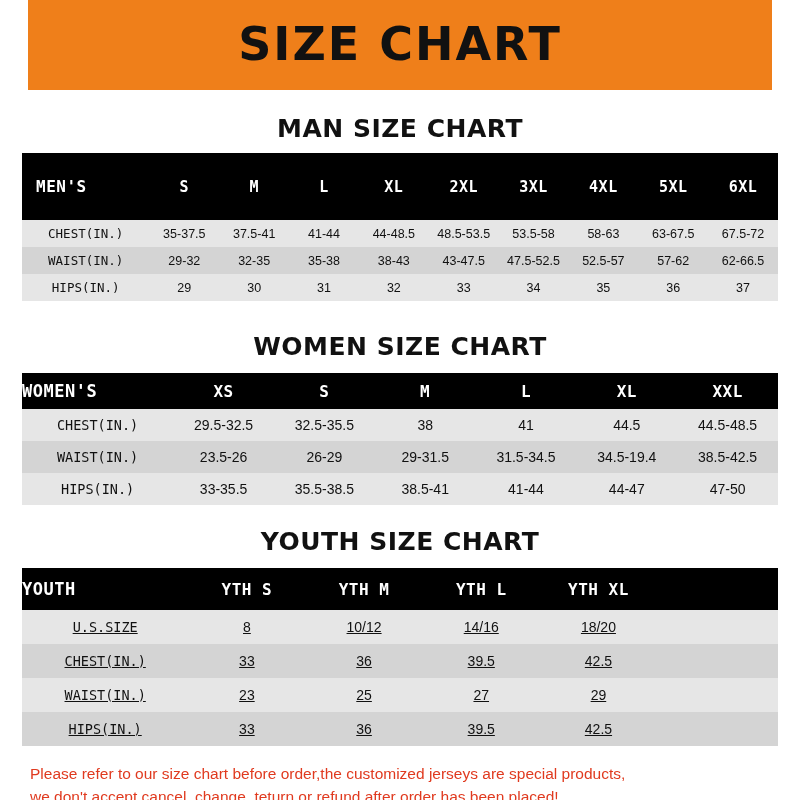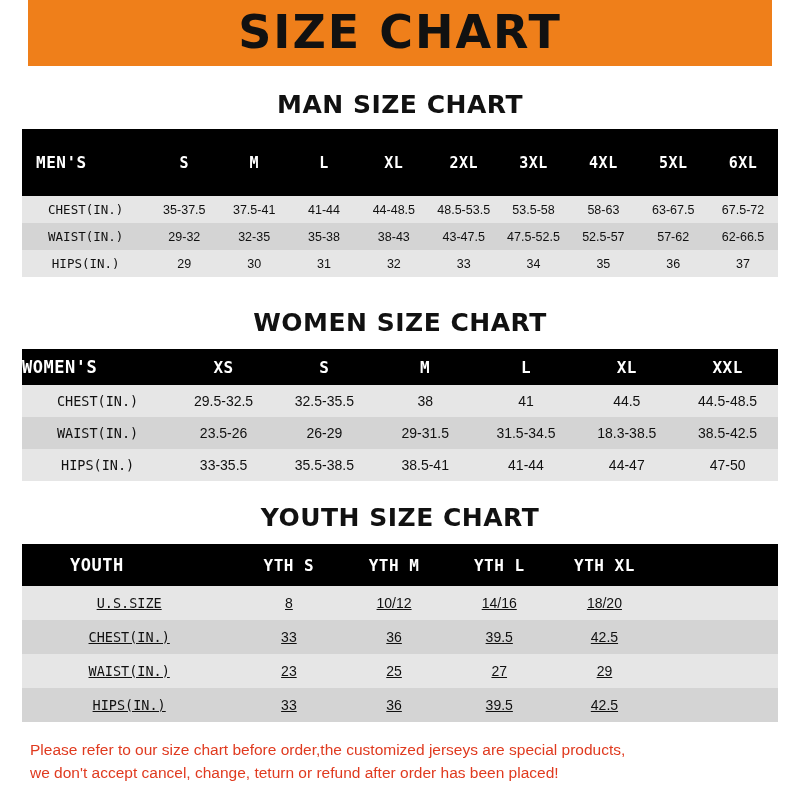--- a/index.html
+++ b/index.html
@@ -16,21 +16,21 @@
   .page {
     position: relative;
     width: 800px;
     height: 800px;
     background: #fff;
     box-sizing: border-box;
   }
   
   .header-bar {
     position: relative;
-    height: 66px;
+    height: 90px;
     background: #ef7f1a;
     display: flex;
     align-items: center;
     justify-content: center;
   }
   .header-bar .title {
     font-family: "DejaVu Sans", sans-serif;
     font-weight: bold;
     font-size: 46px;
     letter-spacing: 2px;
@@ -101,21 +101,21 @@
   table.size-table tr.band-light { background: #e6e6e6; }
   table.size-table tr.band-dark  { background: #d4d4d4; }
 
   
   .sec-women table.size-table tr.head-row th { font-size: 16px; padding: 8px 0; }
   .sec-women table.size-table tr.head-row th.rowlabel { font-size: 17px; }
   .sec-women table.size-table td { font-size: 14px; padding: 8px 0; }
   .sec-women table.size-table td.rowlabel { font-size: 13.5px; }
 
   .sec-youth table.size-table tr.head-row th { font-size: 16px; padding: 11px 0; }
-  .sec-youth table.size-table tr.head-row th.rowlabel { font-size: 17px; padding-left: 48px; }
+  .sec-youth table.size-table tr.head-row th.rowlabel { font-size: 17px; }
   .sec-youth table.size-table td { font-size: 14px; padding: 9px 1px; text-decoration: underline; }
   .sec-youth table.size-table td.rowlabel { font-size: 13.5px; }
 
   
   .footer-note {
     margin-top: 16px;
     padding: 0 30px;
     color: #e03a1f;
     font-family: "Liberation Sans", sans-serif;
     font-size: 15.5px;
@@ -212,21 +212,21 @@
         <td>41</td>
         <td>44.5</td>
         <td>44.5-48.5</td>
       </tr>
       <tr class="band-dark">
         <td class="rowlabel">WAIST(IN.)</td>
         <td>23.5-26</td>
         <td>26-29</td>
         <td>29-31.5</td>
         <td>31.5-34.5</td>
-        <td>18.3-38.5</td>
+        <td>34.5-19.4</td>
         <td>38.5-42.5</td>
       </tr>
       <tr class="band-light">
         <td class="rowlabel">HIPS(IN.)</td>
         <td>33-35.5</td>
         <td>35.5-38.5</td>
         <td>38.5-41</td>
         <td>41-44</td>
         <td>44-47</td>
         <td>47-50</td>

